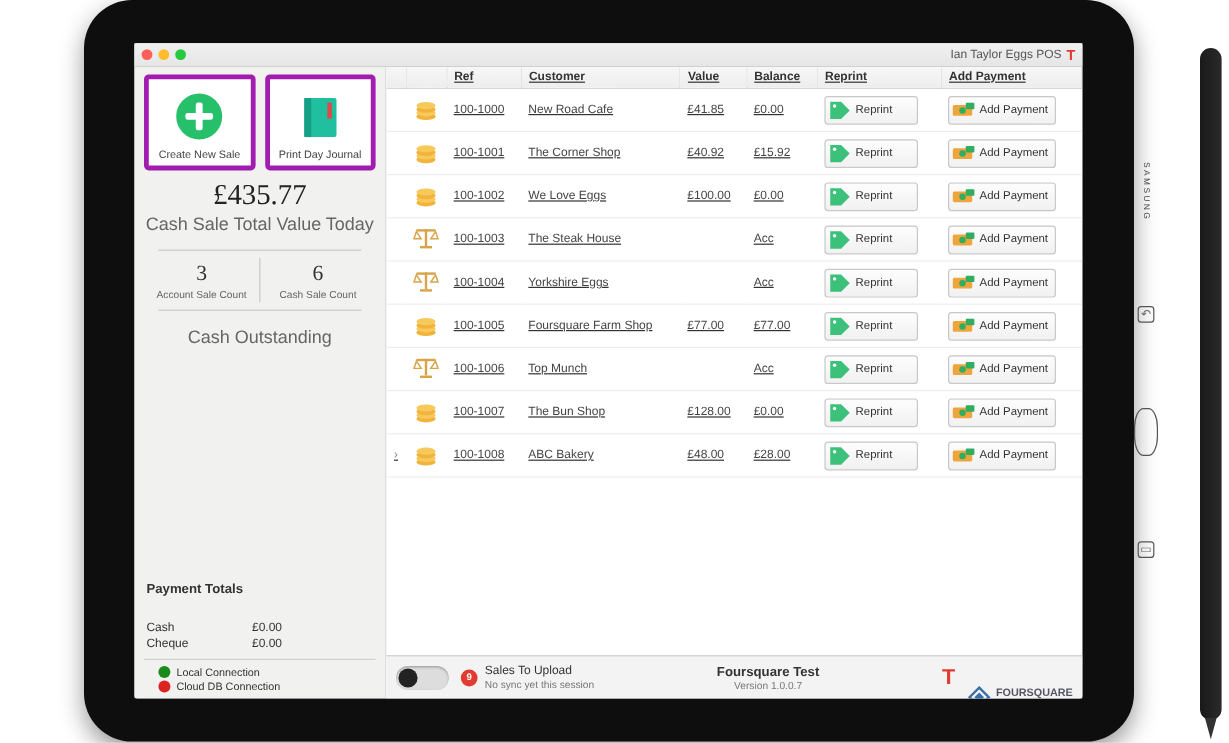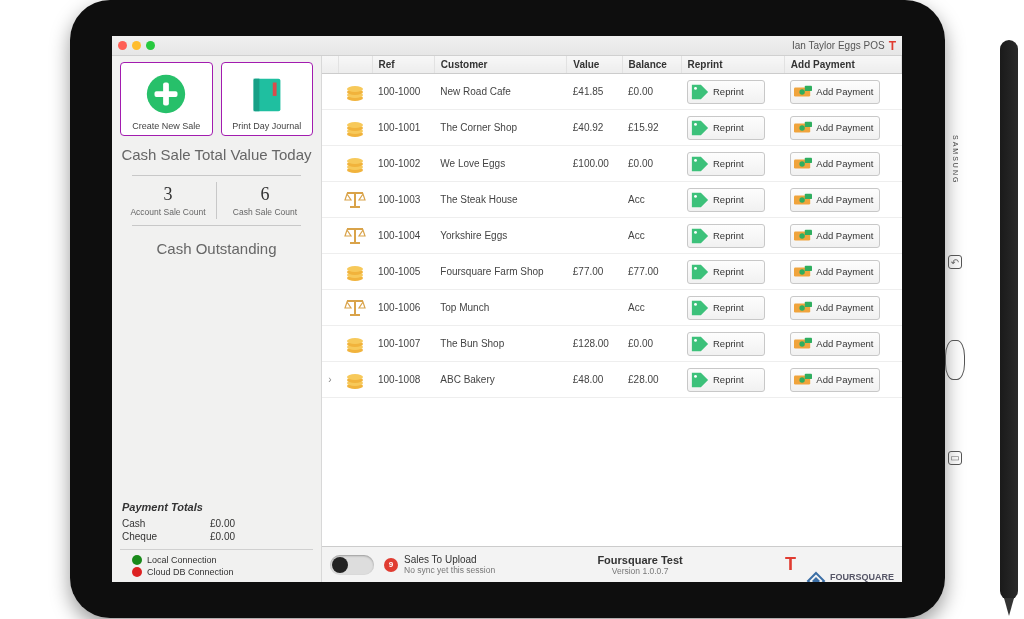--- a/index.html
+++ b/index.html
@@ -70,52 +70,52 @@
       width: 210px;
       background: #f1f1f0;
       border-right: 1px solid #d8d8d8;
       display:flex; flex-direction:column;
       padding: 6px 8px 4px 8px;
     }
     .action-row { display:flex; gap:8px; }
     .action-btn {
       flex:1;
       background:#fff;
-      border:1px solid #a21caf;
+      border:4px solid #a21caf;
       border-radius:4px;
       display:flex; flex-direction:column; align-items:center; justify-content:center;
       padding: 8px 4px 4px 4px;
       cursor:pointer;
     }
     .action-btn .ic { width:46px; height:46px; display:flex; align-items:center; justify-content:center; }
     .action-btn .lbl { font-size:9px; margin-top:4px; color:#444; }
 
     .stat-block { text-align:center; padding: 8px 0; }
     .stat-big { font-size:24px; font-family: Georgia, serif; color:#222; }
     .stat-sub { font-size:15px; color:#666; margin-top:2px; }
     .divider { border-top:1px solid #c8c8c8; margin: 4px 12px; }
     .counts { display:flex; }
     .counts .col { flex:1; text-align:center; padding:4px 0; }
     .counts .num { font-size:18px; font-family: Georgia, serif; }
     .counts .sub { font-size:8.5px; color:#666; margin-top:2px;}
     .counts .sep { width:1px; background:#c8c8c8; margin:2px 0;}
 
     .spacer { flex:1; }
     .totals { padding: 6px 2px; }
-    .totals h4 { font-size:11px; font-weight:bold; margin-bottom:4px;font-style:italic;}
+    .totals h4 { font-size:11px; font-weight:bold; margin-bottom:20px;}
     .totals .row { display:flex; font-size:10px; padding:1px 0;}
     .totals .row .k{ width:88px;} .totals .row .v{}
 
     .conn { border-top:1px solid #d0d0d0; padding-top:4px; font-size:9px;}
     .conn .row{ display:flex; align-items:center; gap:5px; padding:1px 12px;}
     .conn-dot{ width:10px; height:10px; border-radius:50%; }
     .cd-green{background:#1a8a1a;} .cd-red{background:#d22;}
 
     .right { flex:1; display:flex; flex-direction:column; background:#fff; }
-    .grid { flex:1; overflow:auto; }
+    .grid { flex:1; overflow:auto;text-decoration:underline; }
     table { border-collapse: collapse; width:100%; }
     th {
       background: linear-gradient(#f7f7f7,#ededed);
       border-bottom:1px solid #ccc;
       border-right:1px solid #e2e2e2;
       font-size:10px; font-weight:bold; color:#333;
       padding: 3px 6px; text-align:left;
       position:sticky; top:0;
     }
     th:first-child, td.exp-cell { width:16px; }
@@ -218,20 +218,21 @@
                   <rect x="10" y="8" width="28" height="34" rx="2" fill="#1fbfa0"></rect>
                   <rect x="10" y="8" width="6" height="34" fill="#17a086"></rect>
                   <rect x="30" y="12" width="4" height="14" fill="#d94c4c"></rect>
                 </svg>
             </span>
             <span class="lbl">Print Day Journal</span>
           </div>
         </div>
 
         <div class="stat-block">
+          <div class="stat-big">£435.77</div>
           <div class="stat-sub">Cash Sale Total Value Today</div>
         </div>
         <div class="divider"></div>
         <div class="counts">
           <div class="col">
             <div class="num">3</div>
             <div class="sub">Account Sale Count</div>
           </div>
           <div class="sep"></div>
           <div class="col">

